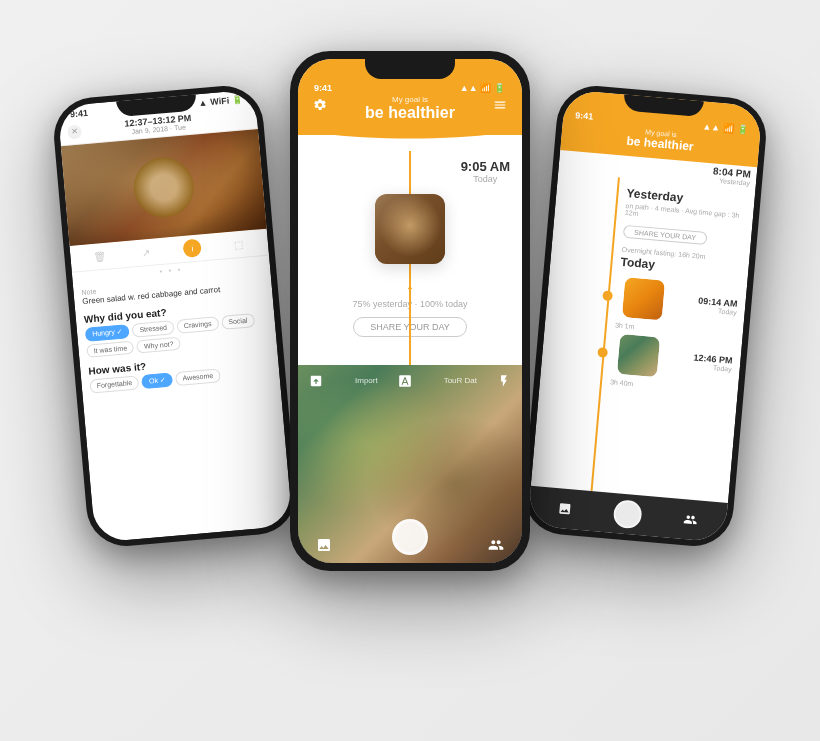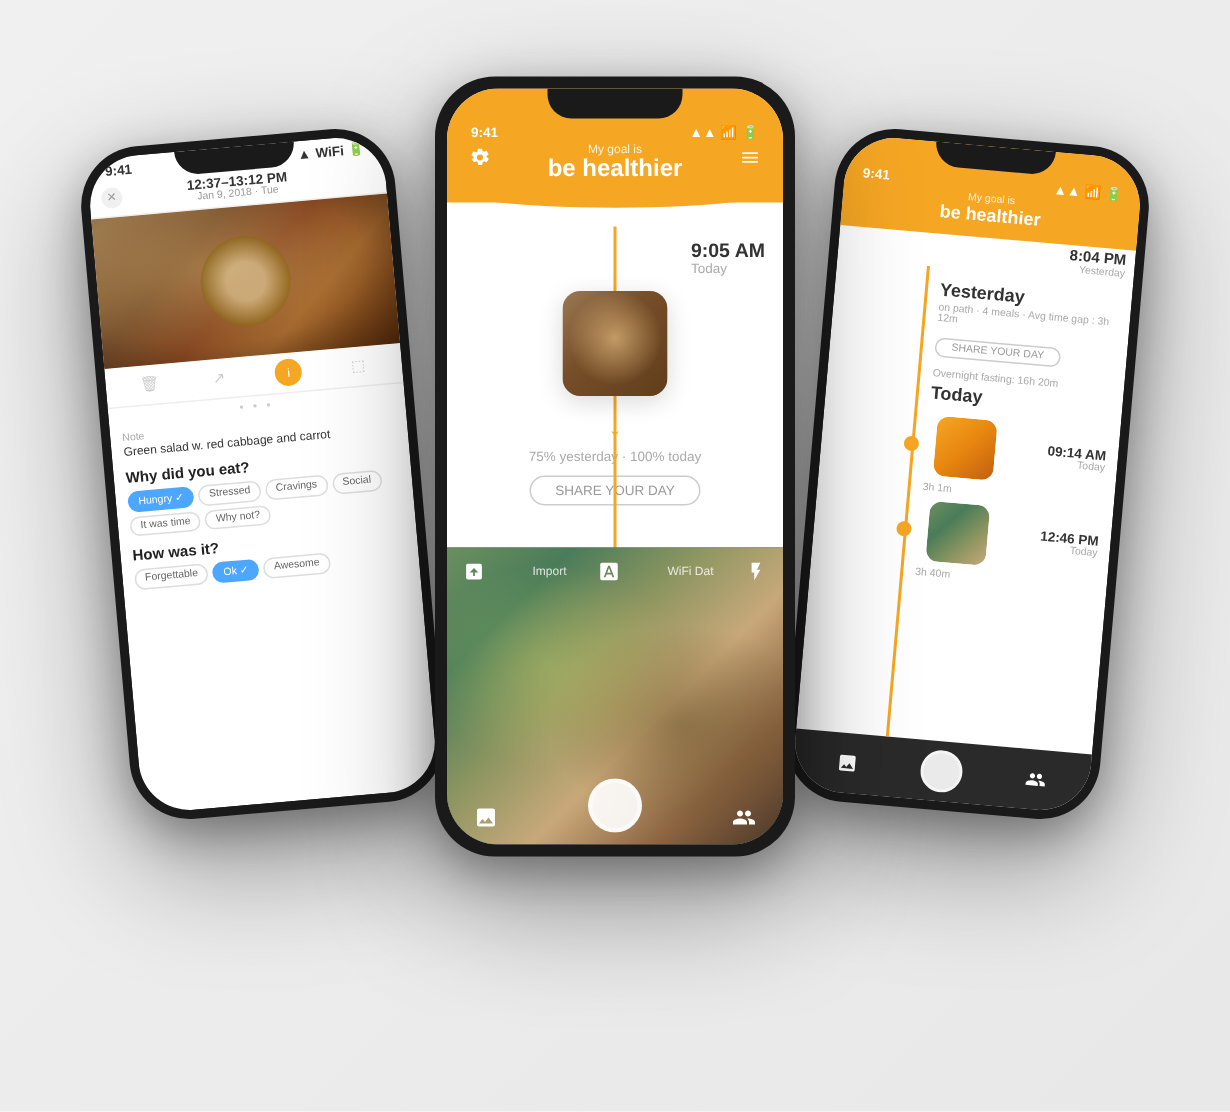--- a/index.html
+++ b/index.html
@@ -339,21 +339,21 @@
       position: relative;
     }
     .food-card-img::before {
       content: '';
       position: absolute;
       inset: 0;
       background: radial-gradient(circle at 50% 45%, rgba(220,180,120,0.7) 0%, rgba(100,60,20,0.5) 60%);
     }
 
     .time-label {
-      text-align: left;
+      text-align: center;
       align-self: flex-end;
       position: relative;
       z-index: 2;
     }
     .time-label .time { font-size: 13px; font-weight: 600; color: #333; }
     .time-label .sub { font-size: 9px; color: #aaa; }
 
     .arrow-down {
       color: #f5a623;
       font-size: 18px;
@@ -688,21 +688,21 @@
                   </svg>
               </div>
               <span class="camera-label">Import</span>
             </div>
             <div style="display:flex;gap:4px;align-items:center;">
               <div class="camera-side-icon">
                 <svg width="14" height="14" viewBox="0 0 24 24" fill="white">
                     <path d="M9.93 13.5h4.14L12 7.98zM20 2H4c-1.1 0-2 .9-2 2v16c0 1.1.9 2 2 2h16c1.1 0 2-.9 2-2V4c0-1.1-.9-2-2-2zm-4.05 16.5l-1.14-3H9.17l-1.12 3H5.96l5.11-13h1.86l5.11 13h-2.09z"></path>
                   </svg>
               </div>
-              <span class="camera-label">WiFi Dat</span>
+              <span class="camera-label">TouR Dat</span>
             </div>
             <div class="camera-side-icon">
               <svg width="14" height="14" viewBox="0 0 24 24" fill="white">
                   <path d="M7 2v11h3v9l7-12h-4l4-8z"></path>
                 </svg>
             </div>
           </div>
           <div class="camera-shutter"></div>
           <div class="camera-bottom">
             <div class="camera-side-icon">

